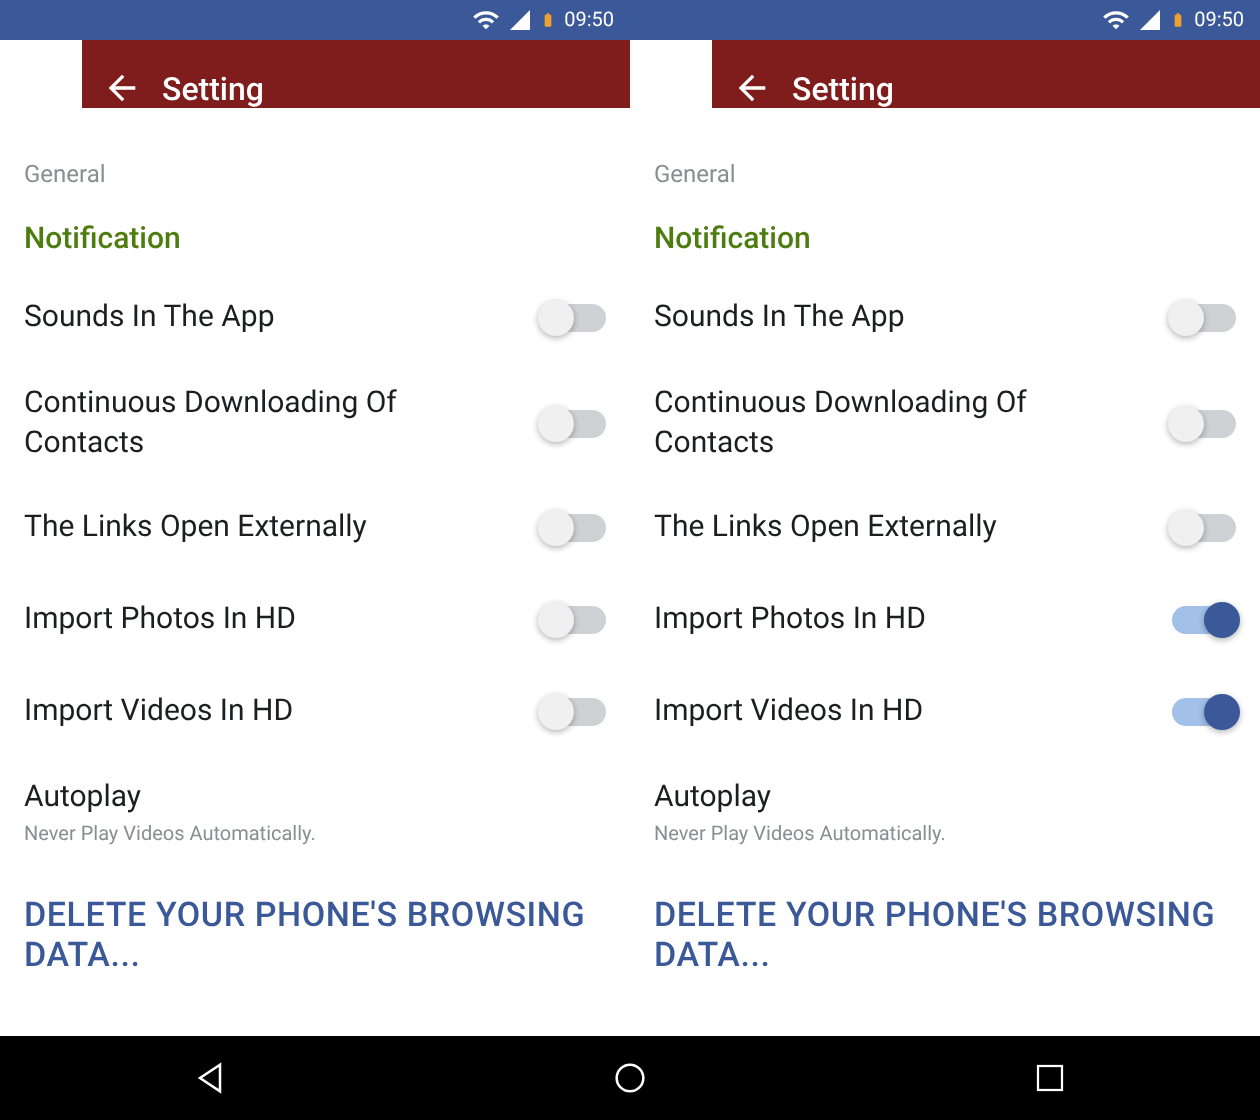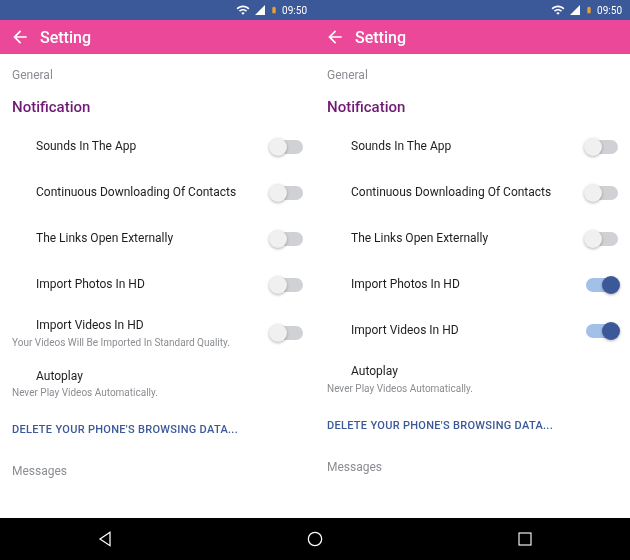--- a/index.html
+++ b/index.html
@@ -31,63 +31,64 @@
       align-items: center;
       gap: 4px;
       padding: 0 8px;
       color: #fff;
       font-size: 10px;
     }
     .status-bar svg { fill: #fff; }
     .battery-icon { fill: #f0a030 !important; }
     .app-bar {
       height: 34px;
-      background: #ec4899;
-      display: flex;
-      align-items: center;
+      background: #7f1d1d;
+      display: flex;
+      align-items: flex-end;
       padding: 0 10px;
       gap: 10px;
       color: #fff;
+      margin-left: 41px;
     }
     .app-bar-title {
       font-size: 16px;
       font-weight: 500;
     }
     .content {
       flex: 1;
       overflow-y: auto;
       background: #fff;
     }
     .section-label {
       color: #8a8d91;
       font-size: 12px;
       padding: 14px 12px 4px;
+      margin-top: 12px;
     }
     .section-header {
-      color: #701a75;
+      color: #4d7c0f;
       font-size: 15px;
       font-weight: 500;
       padding: 12px 12px 8px;
     }
     .setting-row {
       display: flex;
       align-items: center;
       justify-content: space-between;
       padding: 10px 12px;
       min-height: 46px;
     }
     .setting-text {
       flex: 1;
       padding-right: 10px;
     }
     .setting-title {
-      font-size: 12px;
+      font-size: 15px;
       color: #1c1e21;
       line-height: 1.3;
-      margin-left: 24px;
     }
     .setting-sub {
       font-size: 10px;
       color: #8a8d91;
       line-height: 1.3;
       margin-top: 2px;
     }
     .switch {
       width: 32px;
       height: 14px;
@@ -111,21 +112,21 @@
     }
     .switch.on {
       background: #a3c0e8;
     }
     .switch.on::after {
       left: 16px;
       background: #3b5998;
     }
     .link-row {
       color: #3b5998;
-      font-size: 11px;
+      font-size: 17px;
       font-weight: 500;
       padding: 14px 12px;
       letter-spacing: 0.3px;
     }
     .nav-bar {
       height: 42px;
       background: #000;
       display: flex;
       justify-content: space-around;
       align-items: center;
@@ -194,21 +195,20 @@
       <div class="setting-row">
         <div class="setting-text">
           <div class="setting-title">Import Photos In HD</div>
         </div>
         <div class="switch"></div>
       </div>
 
       <div class="setting-row">
         <div class="setting-text">
           <div class="setting-title">Import Videos In HD</div>
-          <div class="setting-sub">Your Videos Will Be Imported In Standard Quality.</div>
         </div>
         <div class="switch"></div>
       </div>
 
       <div class="setting-row">
         <div class="setting-text">
           <div class="setting-title">Autoplay</div>
           <div class="setting-sub">Never Play Videos Automatically.</div>
         </div>
       </div>

